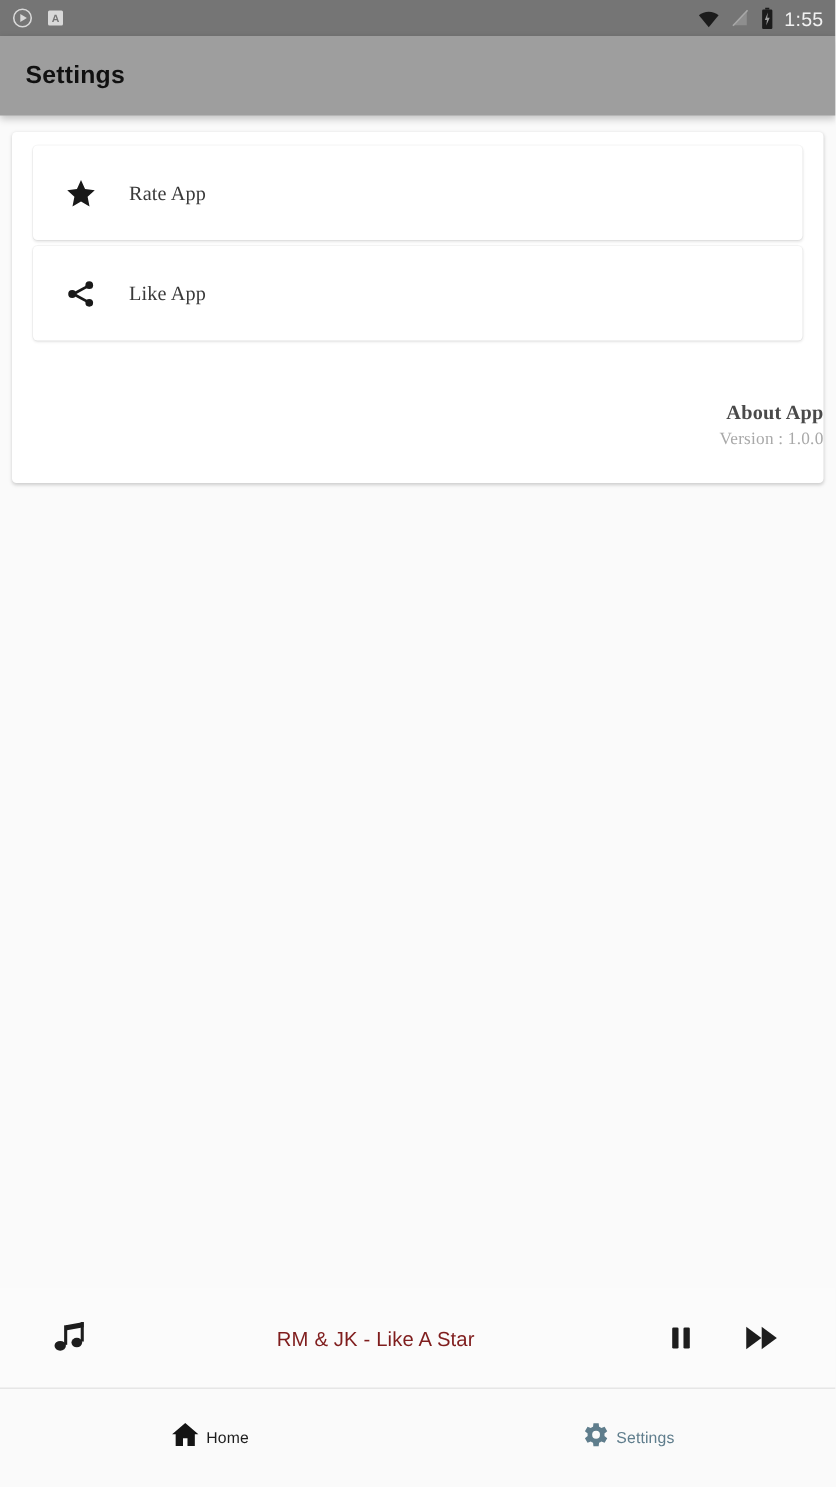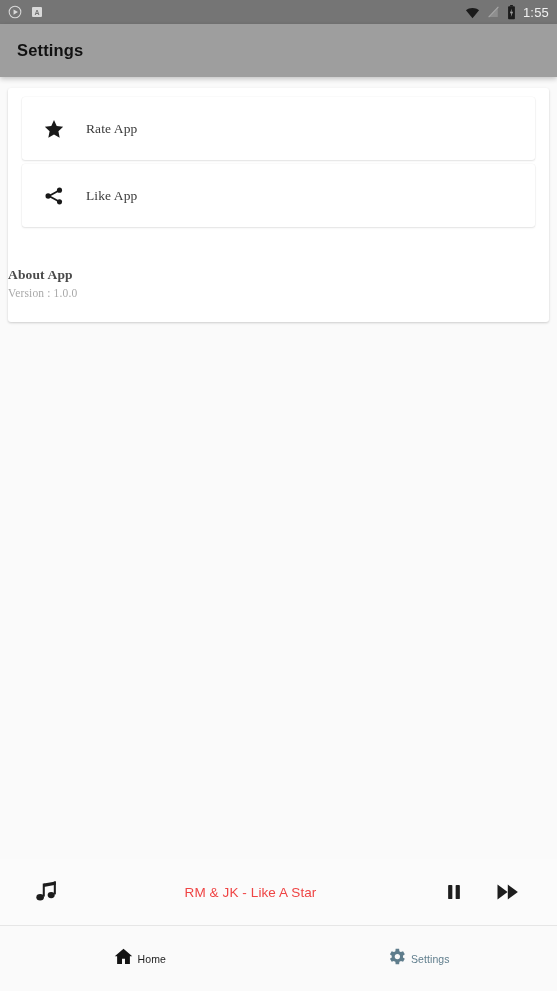--- a/index.html
+++ b/index.html
@@ -55,33 +55,33 @@
     height:63px;
     display:flex; align-items:center;
   }
   .row-icon {
     width:64px; display:flex; align-items:center; justify-content:center;
     flex:none;
   }
   .row-label { font-size:13.5px; color:#3a3a3a; letter-spacing:.1px; }
 
   .about {
-    text-align:left; padding-top:36px; padding-bottom:17px;
+    text-align:right; padding-top:36px; padding-bottom:17px;
   }
   .about-title { font-size:13.5px; font-weight:bold; color:#4a4a4a; letter-spacing:.15px; }
   .about-version { font-size:11.5px; color:#a9a9a9; margin-top:4px; letter-spacing:.15px; }
 
   
   .player {
     position:absolute; left:0; bottom:66px; width:557px; height:66px;
     background:#fbfbfb;
     display:flex; align-items:center;
   }
   .player-icon { width:92px; display:flex; align-items:center; justify-content:center; flex:none; }
-  .player-title { flex:1; text-align:center; font-size:13.5px; color:#ef4444; letter-spacing:.1px; margin-left:-18px; }
+  .player-title { flex:1; text-align:center; font-size:13.5px; color:#7f1d1d; letter-spacing:.1px; margin-left:-18px; }
   .player-btn { width:54px; display:flex; align-items:center; justify-content:center; flex:none; }
   .player-btn.last { margin-right:22px; }
 
   
   .navdiv { position:absolute; left:0; bottom:65px; width:557px; height:1px; background:#e6e6e6; }
   .bottomnav {
     position:absolute; left:0; bottom:0; width:557px; height:65px;
     background:#fafafa;
     display:flex; align-items:center;
   }

